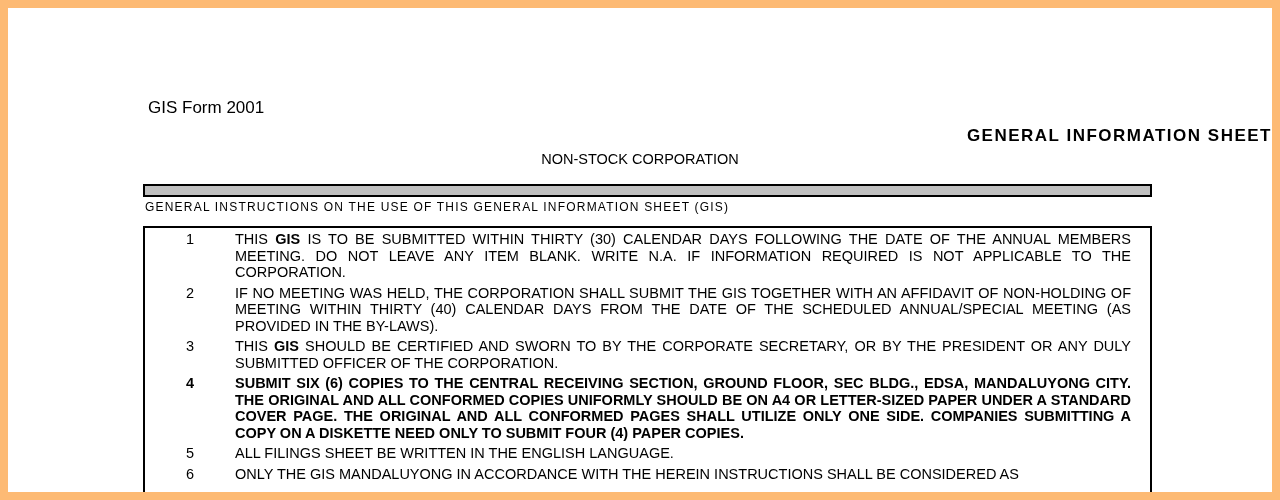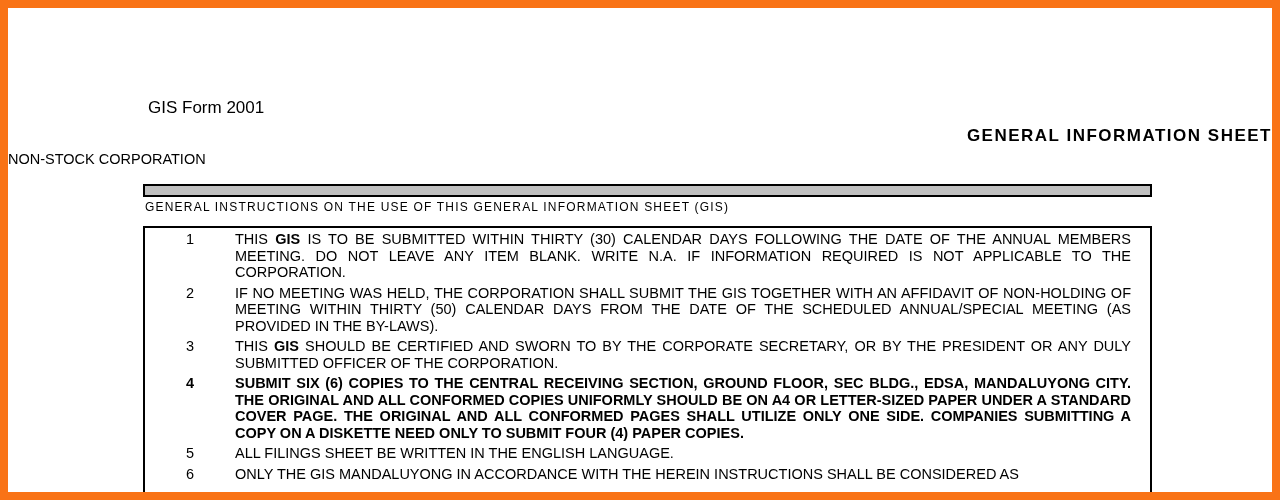--- a/index.html
+++ b/index.html
@@ -6,40 +6,41 @@
   html, body {
     width: 1280px; height: 500px;
     background: #000000;
     overflow: hidden;
     font-family: "Liberation Sans", sans-serif;
     color: #000000;
   }
   .frame {
     position: absolute; left: 0; top: 0;
     width: 1280px; height: 500px;
-    background: #f97316;
+    background: #fdba74;
   }
   .page {
     position: absolute; left: 8px; top: 8px;
     width: 1264px; height: 484px;
     background: #ffffff;
     overflow: hidden;
   }
   .form-id {
     position: absolute; left: 140px; top: 90px;
     font-size: 17px; line-height: 19px;
   }
   .doc-title {
     position: absolute; left: 0; top: 116px; width: 1264px;
     text-align: right;
     font-size: 17px; font-weight: bold; letter-spacing: 1.5px;
     line-height: 24px;
   }
   .doc-subtitle {
     position: absolute; left: 0; top: 142px; width: 1264px;
+    text-align: center;
     font-size: 14.5px; line-height: 18px;
   }
   .gray-bar {
     position: absolute; left: 135px; top: 176px;
     width: 1005px; height: 9px;
     background: #c0c0c0;
     border: 2px solid #000000;
   }
   .section-header {
     position: absolute; left: 137px; top: 190px;
@@ -89,21 +90,21 @@
     <div class="section-header">GENERAL INSTRUCTIONS ON THE USE OF THIS GENERAL INFORMATION SHEET (GIS)</div>
 
     <div class="instructions-box">
       <div>
           <div class="item">
             <span class="num">1</span>
             <div class="text"><span>THIS </span><span class="b">GIS</span><span> IS TO BE SUBMITTED WITHIN THIRTY (30) CALENDAR DAYS FOLLOWING THE DATE OF THE ANNUAL MEMBERS MEETING. DO NOT LEAVE ANY ITEM BLANK. WRITE N.A. IF INFORMATION REQUIRED IS NOT APPLICABLE TO THE CORPORATION.</span></div>
           </div>
           <div class="item">
             <span class="num">2</span>
-            <div class="text"><span>IF NO MEETING WAS HELD, THE CORPORATION SHALL SUBMIT THE GIS TOGETHER WITH AN AFFIDAVIT OF NON-HOLDING OF MEETING WITHIN THIRTY (50) CALENDAR DAYS FROM THE DATE OF THE SCHEDULED ANNUAL/SPECIAL MEETING (AS PROVIDED IN THE BY-LAWS).</span></div>
+            <div class="text"><span>IF NO MEETING WAS HELD, THE CORPORATION SHALL SUBMIT THE GIS TOGETHER WITH AN AFFIDAVIT OF NON-HOLDING OF MEETING WITHIN THIRTY (40) CALENDAR DAYS FROM THE DATE OF THE SCHEDULED ANNUAL/SPECIAL MEETING (AS PROVIDED IN THE BY-LAWS).</span></div>
           </div>
           <div class="item">
             <span class="num">3</span>
             <div class="text"><span>THIS </span><span class="b">GIS</span><span> SHOULD BE CERTIFIED AND SWORN TO BY THE CORPORATE SECRETARY, OR BY THE PRESIDENT OR ANY DULY SUBMITTED OFFICER OF THE CORPORATION.</span></div>
           </div>
           <div class="item bold">
             <span class="num">4</span>
             <div class="text"><span class="b">SUBMIT SIX (6) COPIES TO THE CENTRAL RECEIVING SECTION, GROUND FLOOR, SEC BLDG., EDSA, MANDALUYONG CITY. THE ORIGINAL AND ALL CONFORMED COPIES UNIFORMLY SHOULD BE ON A4 OR LETTER-SIZED PAPER UNDER A STANDARD COVER PAGE. THE ORIGINAL AND ALL CONFORMED PAGES SHALL UTILIZE ONLY ONE SIDE. COMPANIES SUBMITTING A COPY ON A DISKETTE NEED ONLY TO SUBMIT FOUR (4) PAPER COPIES.</span></div>
           </div>
           <div class="item">

